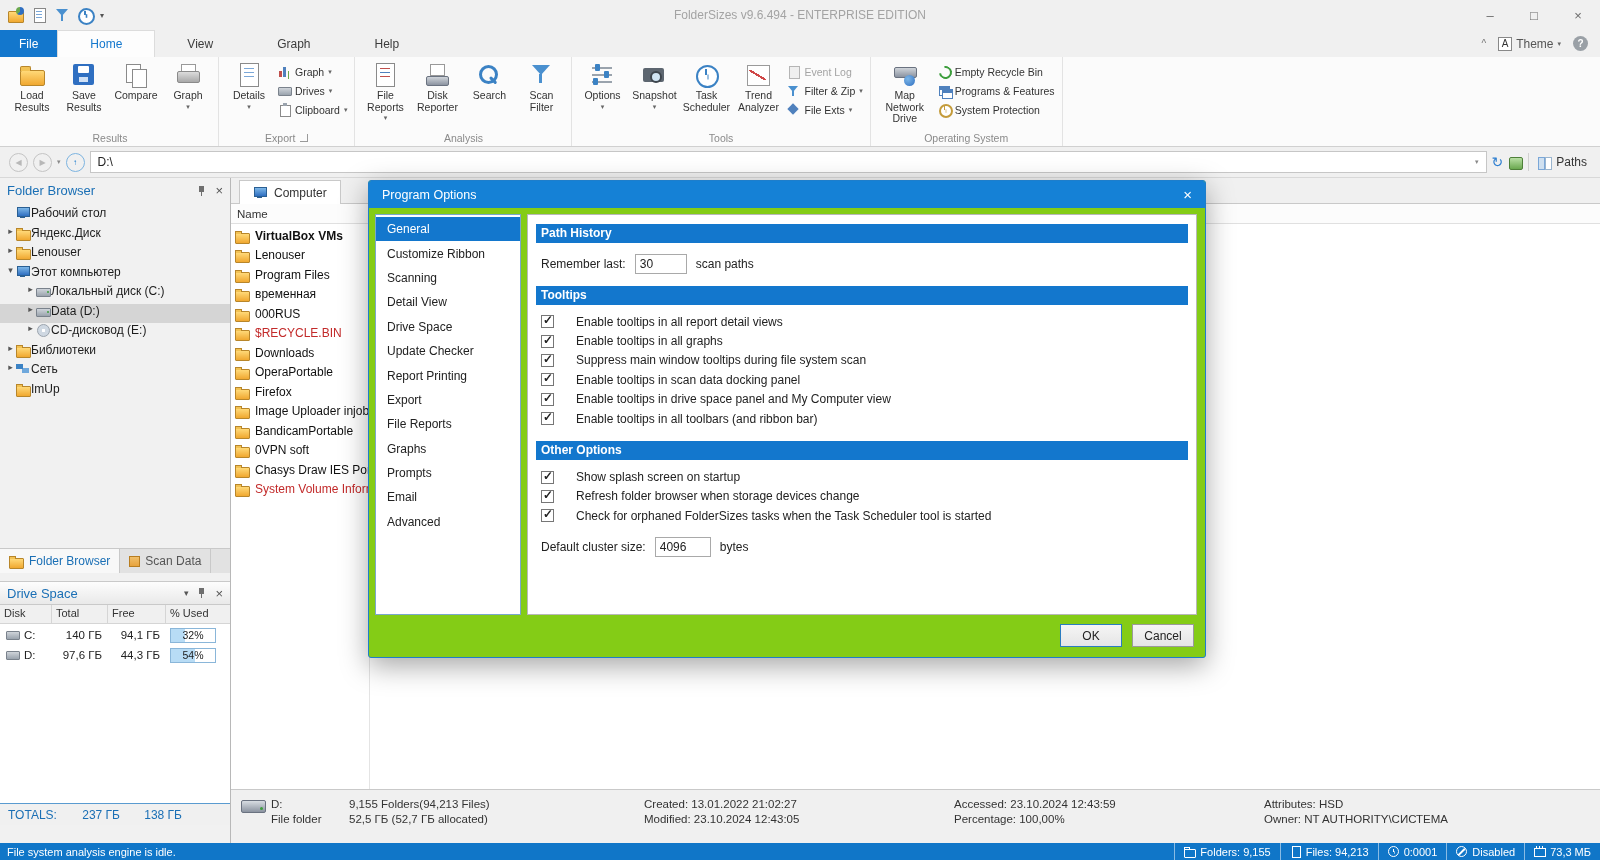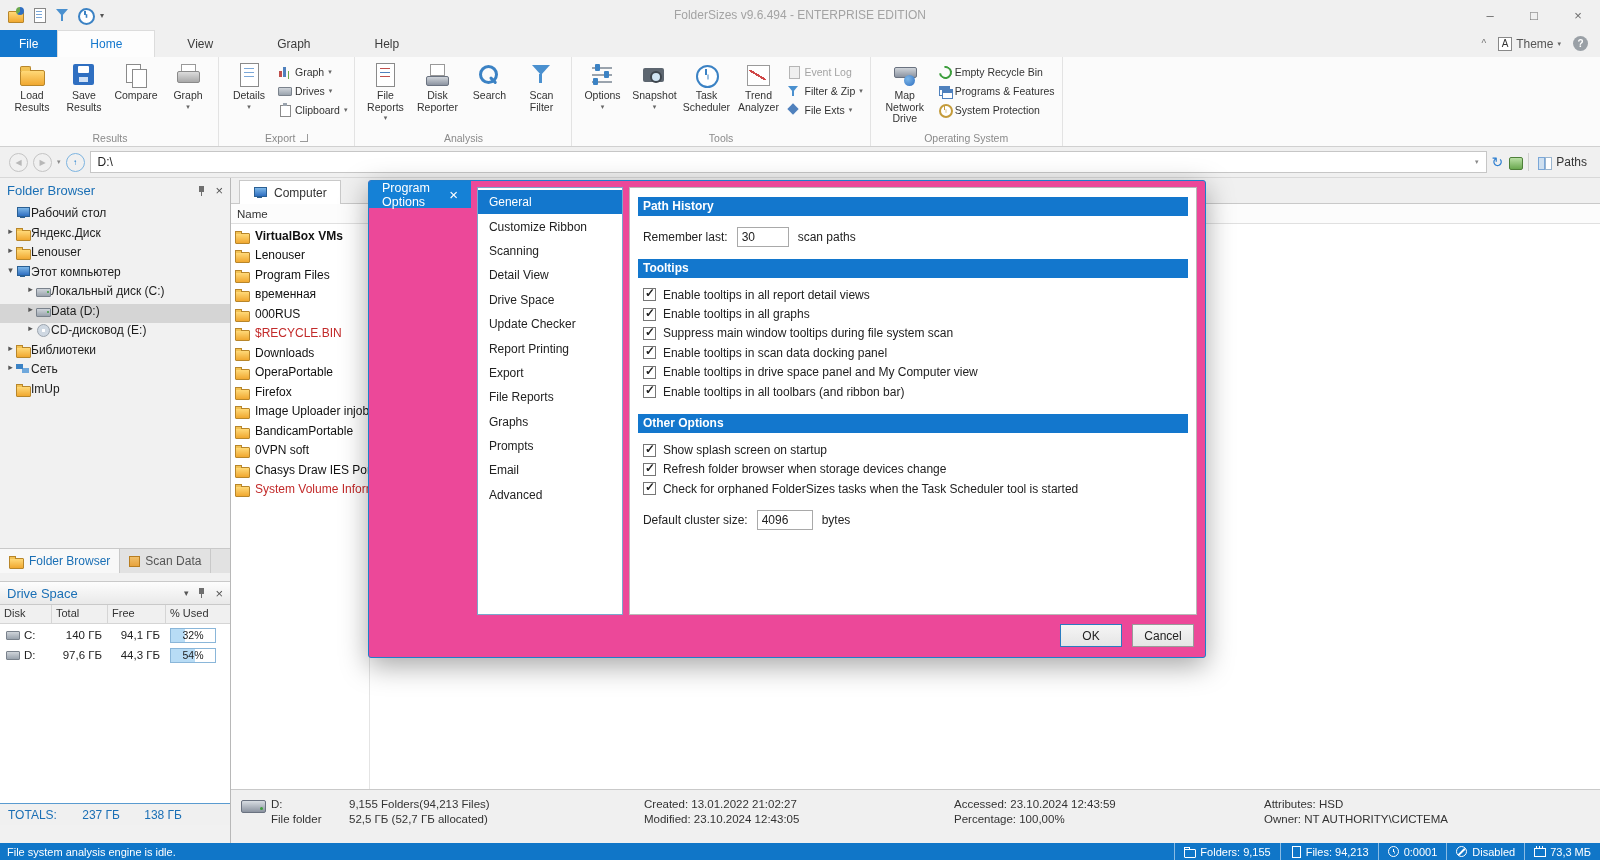--- a/index.html
+++ b/index.html
@@ -186,35 +186,35 @@
   .w-folder::after{content:"";position:absolute;left:0;top:1px;width:4px;height:2px;border:1px solid #fff;border-bottom:none}
   .w-file::before{content:"";position:absolute;left:2px;top:0;width:7px;height:10px;border:1px solid #fff}
   .w-clock::before{content:"";position:absolute;left:0;top:0;width:9px;height:9px;border:1.5px solid #fff;border-radius:50%}
   .w-clock::after{content:"";position:absolute;left:5px;top:2.5px;width:1px;height:3px;background:#fff;box-shadow:1px 2px 0 -0.2px #fff}
   .w-block::before{content:"";position:absolute;left:0;top:0;width:9px;height:9px;border:1.5px solid #fff;border-radius:50%}
   .w-block::after{content:"";position:absolute;left:1px;top:4.6px;width:9px;height:1.5px;background:#fff;transform:rotate(-45deg)}
   .w-mem::before{content:"";position:absolute;left:0;top:2px;width:10px;height:7px;border:1px solid #fff}
   .w-mem::after{content:"";position:absolute;left:2px;top:0;width:1px;height:2px;background:#fff;box-shadow:3px 0 0 #fff,6px 0 0 #fff}
 
   
-  .dialog{position:absolute;left:368px;top:180px;width:838px;height:478px;background:#ec4899;border:1px solid #1e7ecb;border-radius:3px;box-shadow:0 8px 28px rgba(0,0,0,.35);z-index:10;display:flex;flex-direction:row;overflow:hidden}
+  .dialog{position:absolute;left:368px;top:180px;width:838px;height:478px;background:#84cc16;border:1px solid #1e7ecb;border-radius:3px;box-shadow:0 8px 28px rgba(0,0,0,.35);z-index:10;display:flex;flex-direction:column;overflow:hidden}
   .dlg-title{height:27px;background:#1581d6;color:#fff;display:flex;align-items:center;padding:0 13px;font-size:12.5px;flex:0 0 27px}
   .dlg-close{margin-left:auto;width:28px;text-align:right;font-size:15px;color:#fff;cursor:default}
   .dlg-body{flex:1;position:relative}
   .dlg-nav{position:absolute;left:6px;top:6px;width:146px;bottom:42px;background:#fff;border:1px solid #7aa7cc;padding-top:2px;overflow:hidden}
   .dnav-item{height:24.4px;display:flex;align-items:center;padding-left:11px;font-size:12px;color:#222;cursor:default}
   .dnav-item.selected{background:#1377cd;color:#fff}
   .dlg-content{position:absolute;left:158px;top:6px;right:8px;bottom:42px;background:#fff;border:1px solid #b8b8b8;padding:9px 8px;overflow:hidden}
   .sec-bar{height:19px;background:#1377cd;color:#fff;font-weight:bold;font-size:12px;line-height:19px;padding-left:5px}
   .row-inline{display:flex;align-items:center;gap:9px;margin:11px 0 12px 5px;font-size:12px}
   .txt-input{height:20px;border:1px solid #a9a9a9;background:#fff;font-size:12px;padding:0 4px;font-family:"Liberation Sans",sans-serif;color:#222}
   .remember-input{width:52px}
   .cluster-input{width:56px}
   .chk-group{margin-top:7px;margin-bottom:6px}
-  .chk-row{display:flex;align-items:center;gap:7px;height:19.4px;margin-left:5px;font-size:12px}
+  .chk-row{display:flex;align-items:center;gap:22px;height:19.4px;margin-left:5px;font-size:12px}
   .chk{width:13px;height:13px;border:1px solid #767676;background:#fff;position:relative;flex:0 0 13px}
   .chk.checked::after{content:"✓";position:absolute;left:1px;top:-3px;font-size:12px;font-weight:bold;color:#222}
   .sec-space{margin-top:13px}
   .dlg-buttons{position:absolute;right:11px;bottom:10px;display:flex;gap:10px}
   .btn{min-width:62px;height:23px;background:linear-gradient(#f5f5f5,#e5e5e5);border:1px solid #9a9a9a;display:flex;align-items:center;justify-content:center;font-size:12px;color:#222;cursor:default}
   .btn.default{border-color:#2a7cc0}
 </style>
 </head>
 <body>
 

